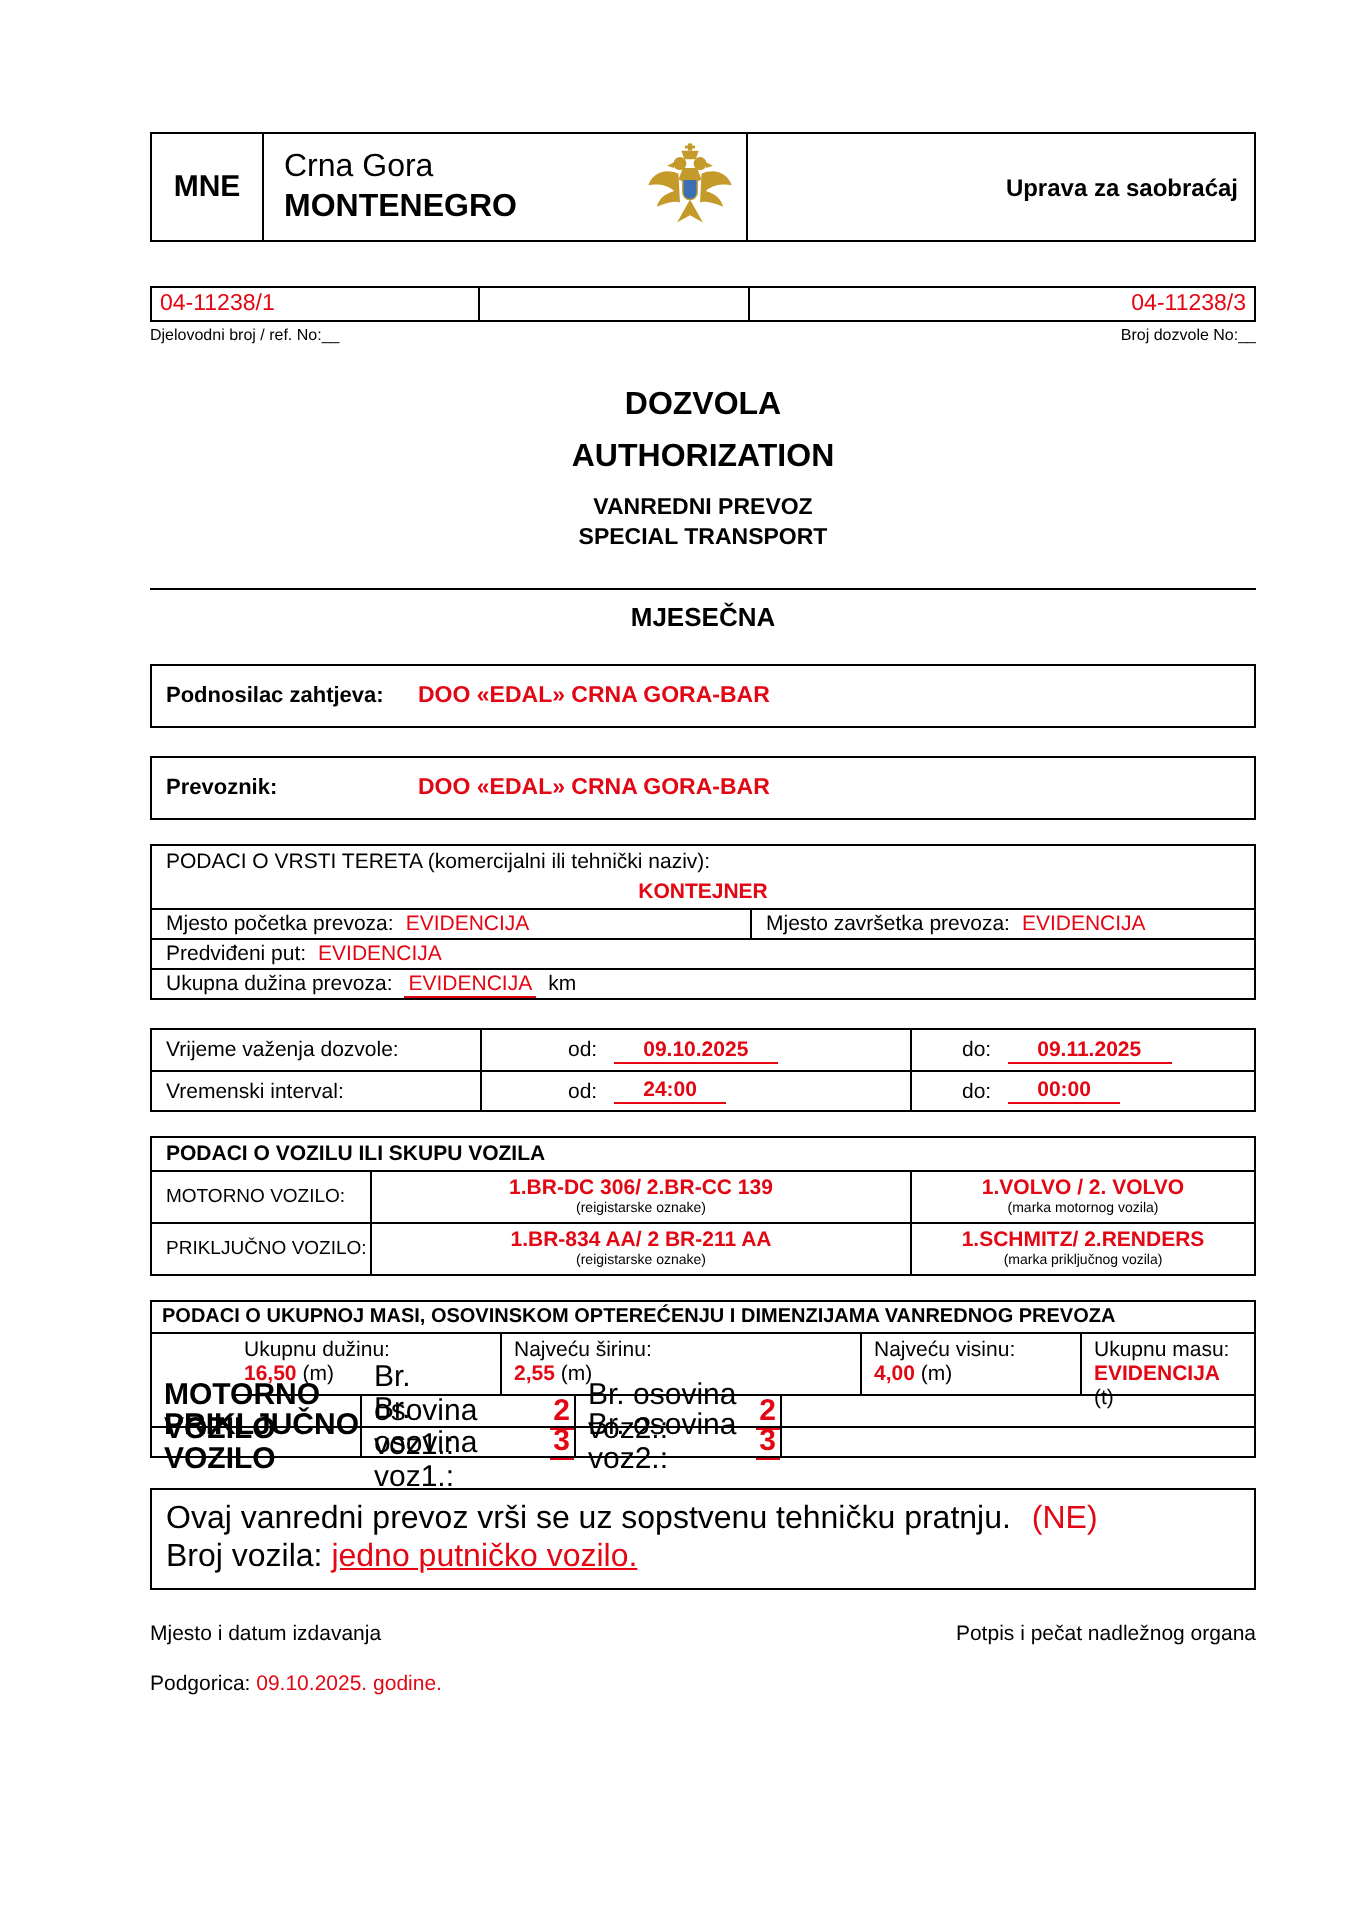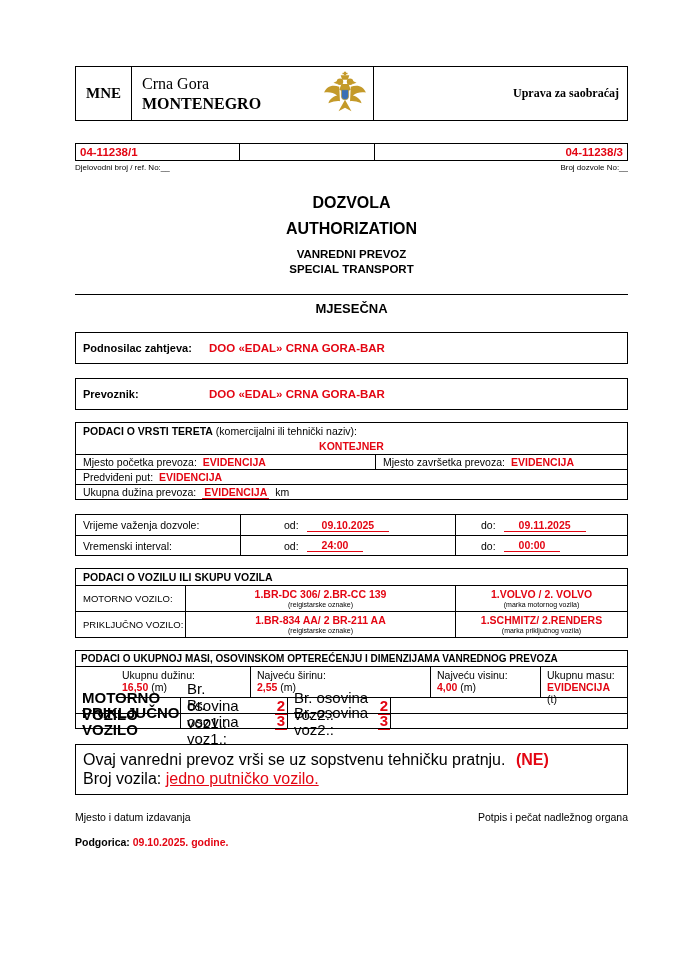--- a/index.html
+++ b/index.html
@@ -1,27 +1,27 @@
 <!DOCTYPE html>
 <html><head>
 <meta charset="utf-8">
 <style>
   * { margin:0; padding:0; box-sizing:border-box; }
   html,body { background:#fff; }
   body { width:679px; height:960px; font-family:"Liberation Sans", sans-serif; color:#000; }
   .page { position:relative; width:679px; height:960px; background:#fff; overflow:hidden; }
   .doc { position:absolute; left:75px; top:66px; width:553px; }
-  .bold { font-weight:bold; }
+  .bold { font-weight:normal; }
   .red { color:#e30613; }
   .uline { border-bottom:1px solid; padding:0 15px; }
   .uline-sm { border-bottom:1px solid; padding:0 2px; }
   .udeco { text-decoration:underline; }
 
   
-  .header-box { display:flex; border:1px solid #000; height:55px;font-family:Liberation Serif, serif; }
+  .header-box { display:flex; border:1px solid #000; height:55px; }
   .hdr-mne { width:56px; border-right:1px solid #000; display:flex; align-items:center; justify-content:center; font-weight:bold; font-size:15px; }
   .hdr-mid { flex:1; position:relative; display:flex; align-items:center; border-right:1px solid #000; }
   .hdr-names { margin-left:10px; font-size:16px; }
   .hdr-cg { margin-bottom:2px; }
   .hdr-mn { font-weight:bold; }
   .hdr-eagle { position:absolute; right:5px; top:4px; width:46px; height:46px; }
   .hdr-agency { width:253px; display:flex; align-items:center; justify-content:flex-end; padding-right:8px; font-weight:bold; font-size:12px; }
 
   
   .ref-row { display:flex; margin-top:22px; height:18px; font-size:11.5px; }

